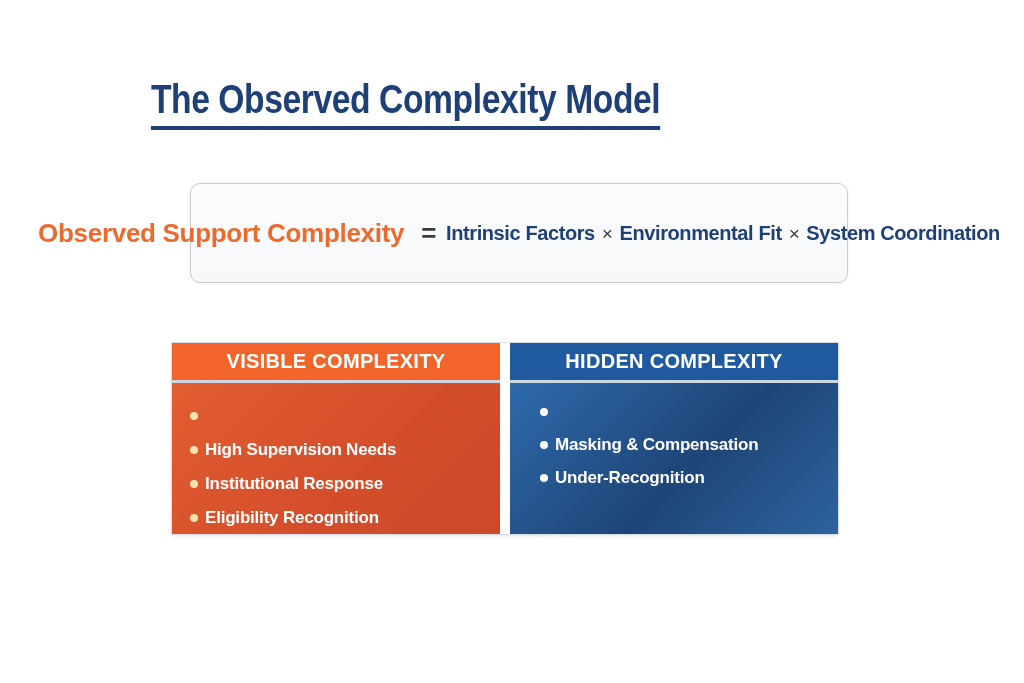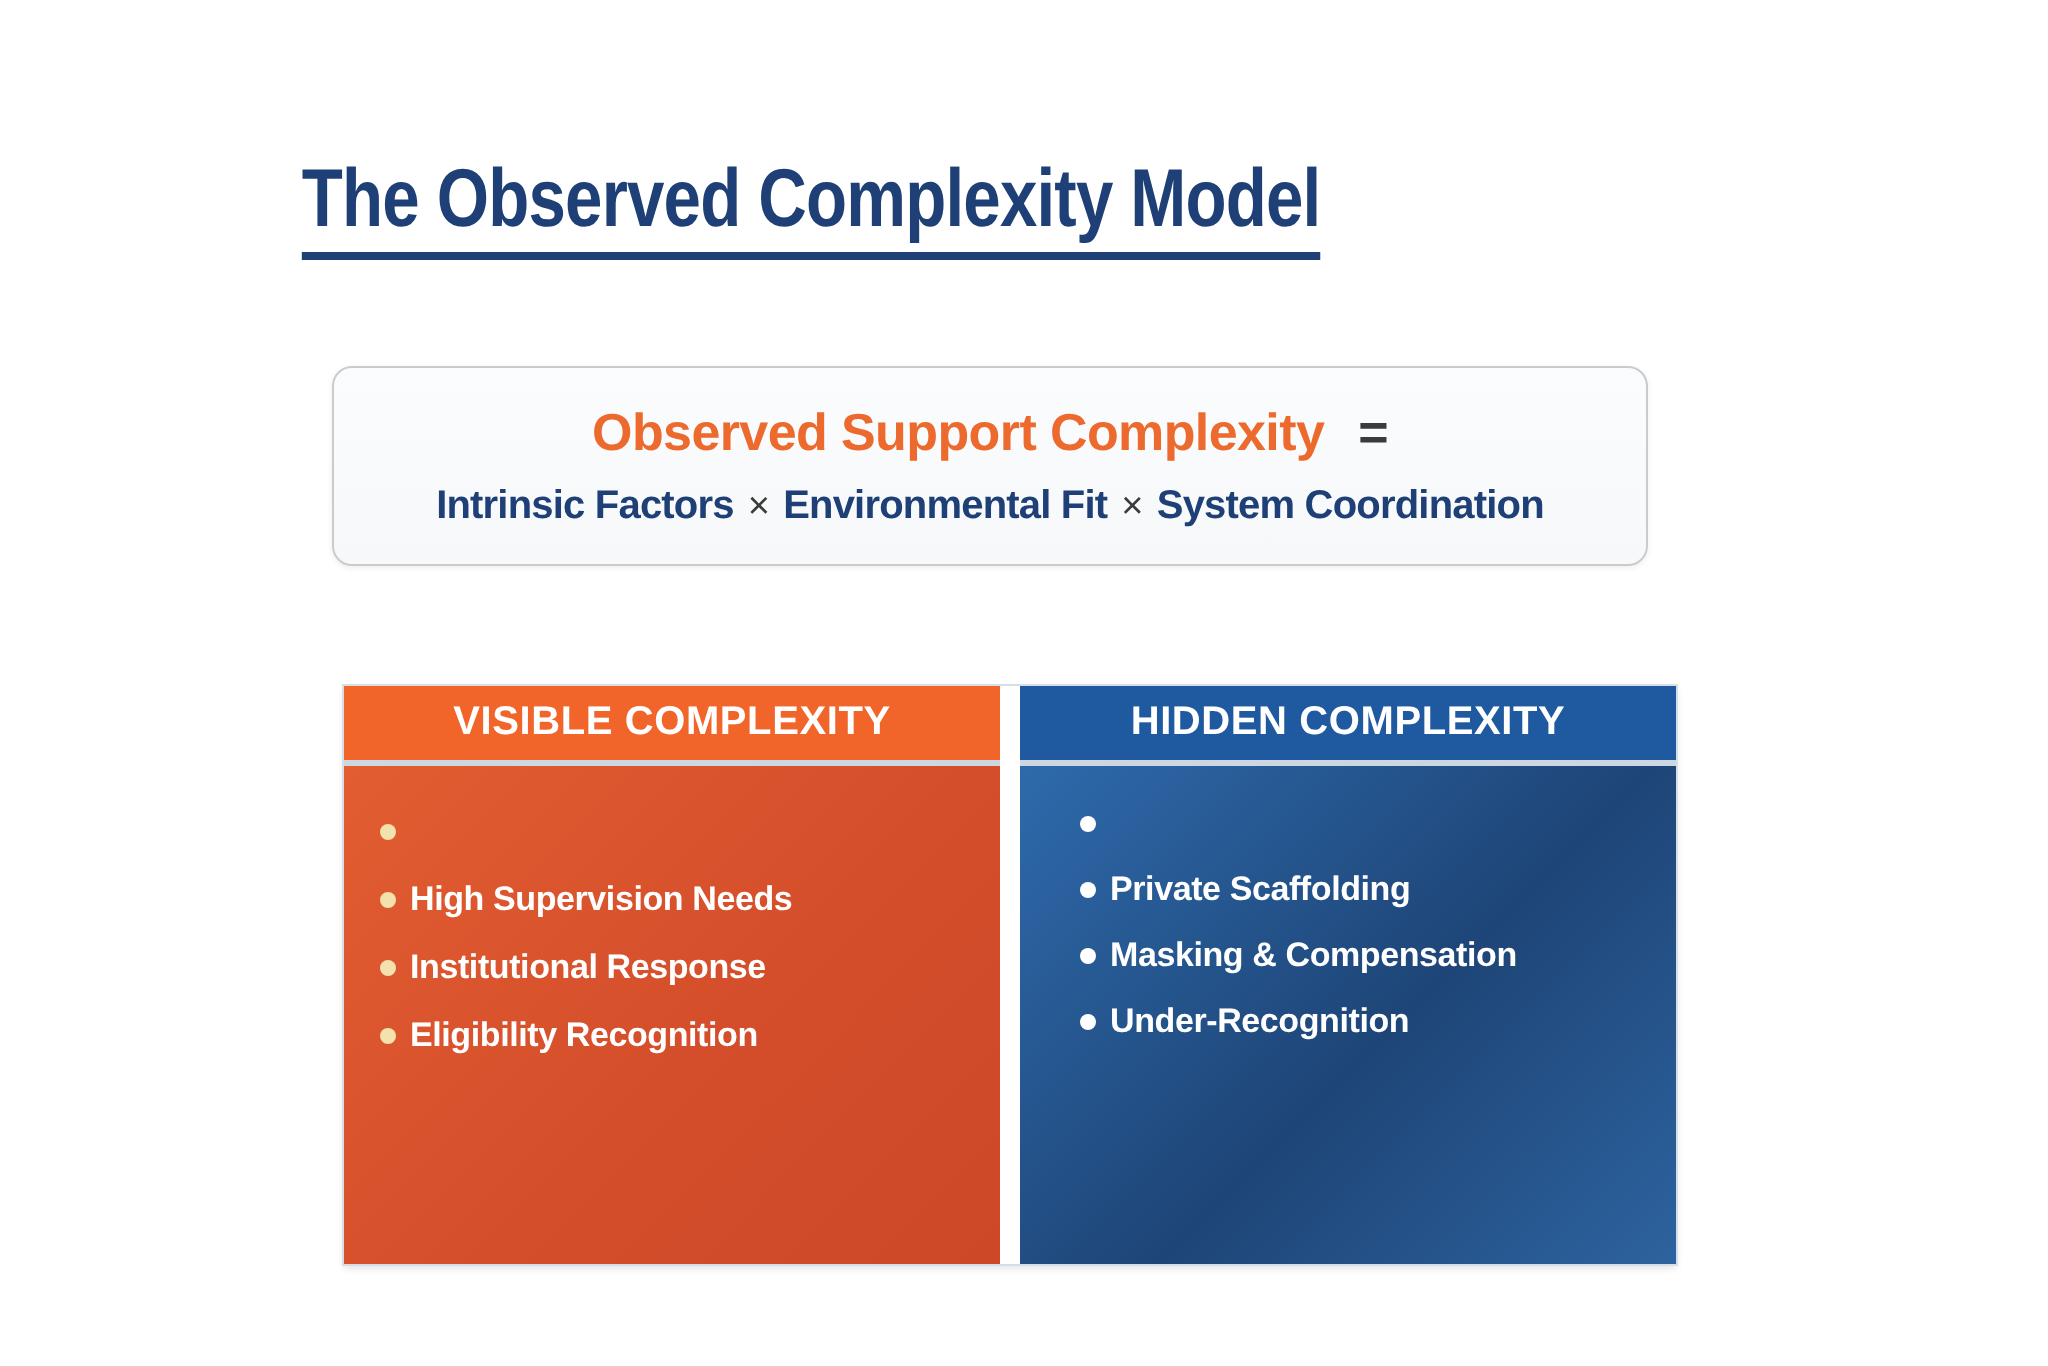--- a/index.html
+++ b/index.html
@@ -33,31 +33,31 @@
     transform: scaleX(0.82);
     transform-origin: 50% 50%;
     border-bottom: 4px solid #1e4076;
     padding-bottom: 3px;
     white-space: nowrap;
   }
 
   
   .formula-box {
     position: absolute;
-    left: 166px;
+    left: 190px;
     top: 183px;
     width: 658px;
     height: 100px;
     box-sizing: border-box;
     background: linear-gradient(180deg, #fbfcfd 0%, #f7f8f9 100%);
     border: 1.5px solid #c9cccf;
     border-radius: 10px;
     box-shadow: 0 1px 3px rgba(0,0,0,0.07);
     display: flex;
-    flex-direction: column;
+    flex-direction: row;
     align-items: center;
     justify-content: center;
     gap: 10px;
   }
   .formula-line1 {
     font-size: 26px;
     font-weight: bold;
     letter-spacing: -0.3px;
     white-space: nowrap;
   }
@@ -76,21 +76,21 @@
     margin: 0 7px;
     font-size: 19px;
   }
 
   
   .complexity-table {
     position: absolute;
     left: 172px;
     top: 343px;
     width: 666px;
-    height: 289px;
+    height: 191px;
     display: flex;
     outline: 1px solid #d6dee6;
     box-shadow: 0 2px 4px rgba(0,0,0,0.12);
     gap: 10px;
   }
   .col {
     width: 333px;
     display: flex;
     flex-direction: column;
   }
@@ -186,24 +186,20 @@
     </div>
 
     <div class="col col-hidden">
       <div class="col-header">HIDDEN COMPLEXITY</div>
       <div class="col-body">
         <div class="list-item">
           <span class="bullet-dot"></span>
         </div>
         <div class="list-item">
           <span class="bullet-dot"></span>
-          <span>Private Scaffolding</span>
-        </div>
-        <div class="list-item">
-          <span class="bullet-dot"></span>
           <span>Masking &amp; Compensation</span>
         </div>
         <div class="list-item">
           <span class="bullet-dot"></span>
           <span>Under-Recognition</span>
         </div>
       </div>
     </div>
 
   </div>

